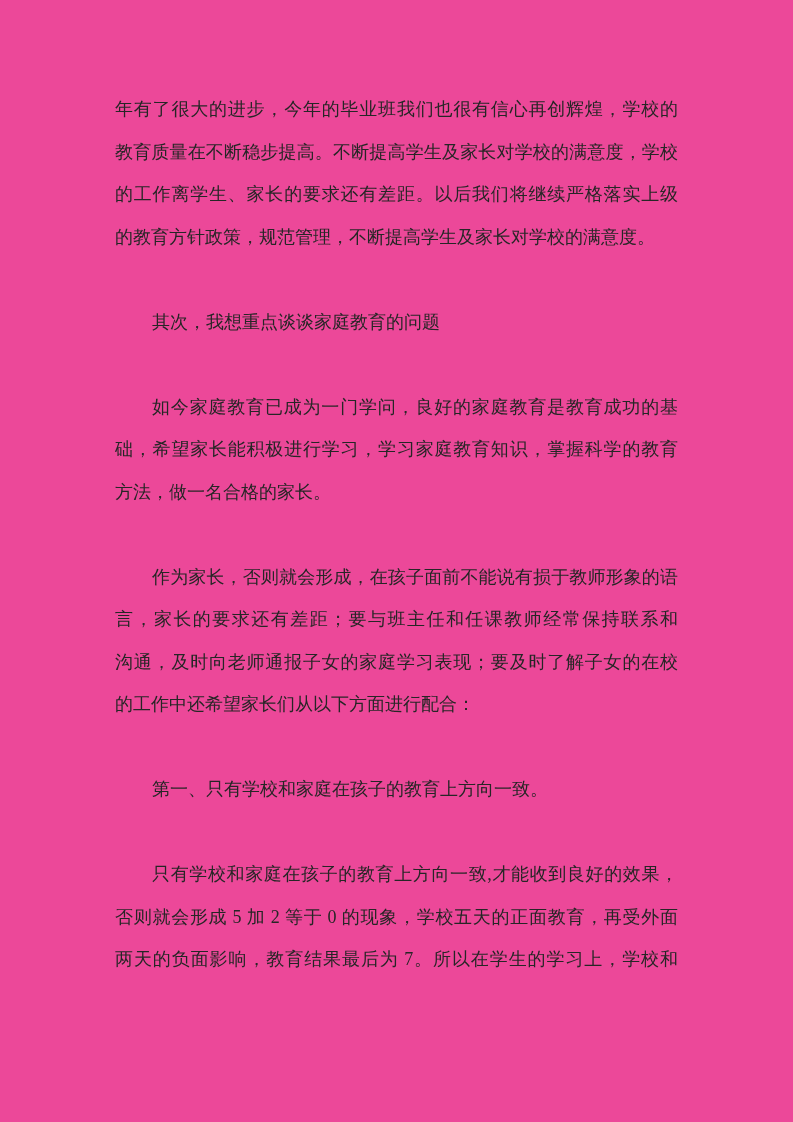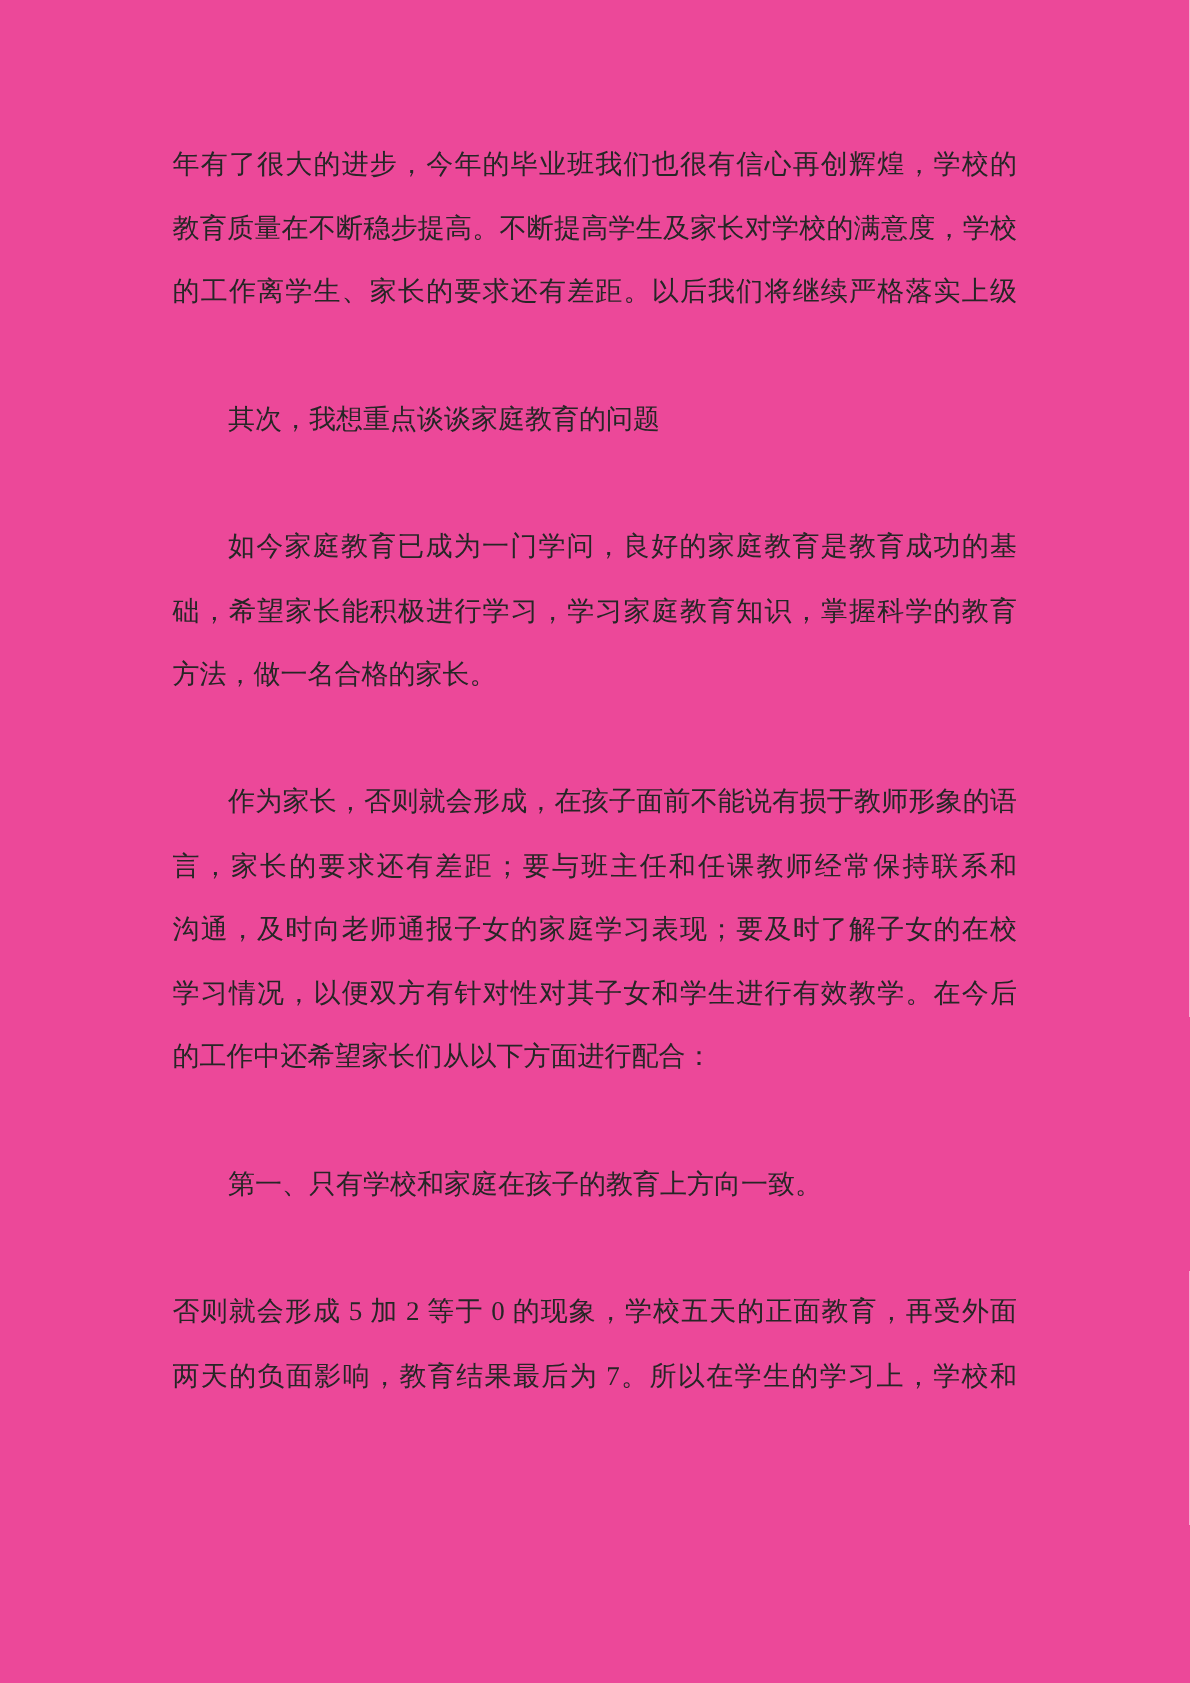--- a/index.html
+++ b/index.html
@@ -47,43 +47,44 @@
 </head>
 <body>
 
 <div class="page">
   <div class="content">
 
     <div class="para">
       <div class="line fill">年有了很大的进步，今年的毕业班我们也很有信心再创辉煌，学校的</div>
       <div class="line fill">教育质量在不断稳步提高。不断提高学生及家长对学校的满意度，学校</div>
       <div class="line fill">的工作离学生、家长的要求还有差距。以后我们将继续严格落实上级</div>
+      <div class="line end">的教育方针政策，规范管理，不断提高学生及家长对学校的满意度。</div>
     </div>
 
     <div class="para">
       <div class="line first end">其次，我想重点谈谈家庭教育的问题</div>
     </div>
 
     <div class="para">
       <div class="line first fill">如今家庭教育已成为一门学问，良好的家庭教育是教育成功的基</div>
       <div class="line fill">础，希望家长能积极进行学习，学习家庭教育知识，掌握科学的教育</div>
       <div class="line end">方法，做一名合格的家长。</div>
     </div>
 
     <div class="para">
       <div class="line first fill">作为家长，否则就会形成，在孩子面前不能说有损于教师形象的语</div>
       <div class="line fill">言，家长的要求还有差距；要与班主任和任课教师经常保持联系和</div>
       <div class="line fill">沟通，及时向老师通报子女的家庭学习表现；要及时了解子女的在校</div>
-      <div class="line fill">学习情况，以便双方有针对性对其子女和学生进行有效教学。在今后</div>
       <div class="line end">的工作中还希望家长们从以下方面进行配合：</div>
     </div>
 
     <div class="para">
       <div class="line first end">第一、只有学校和家庭在孩子的教育上方向一致。</div>
     </div>
 
     <div class="para">
+      <div class="line first fill">只有学校和家庭在孩子的教育上方向一致,才能收到良好的效果，</div>
       <div class="line fill">否则就会形成 5 加 2 等于 0 的现象，学校五天的正面教育，再受外面</div>
       <div class="line fill">两天的负面影响，教育结果最后为 7。所以在学生的学习上，学校和</div>
     </div>
 
   </div>
 </div>
 
 </body></html>

